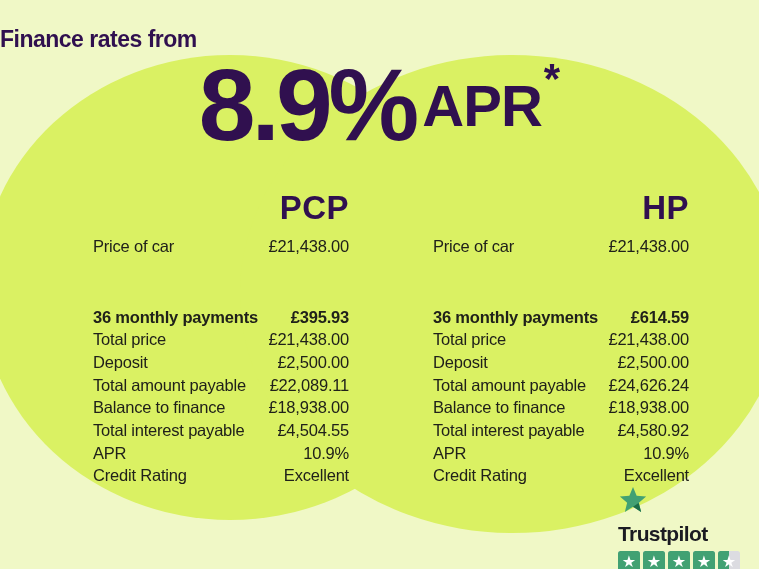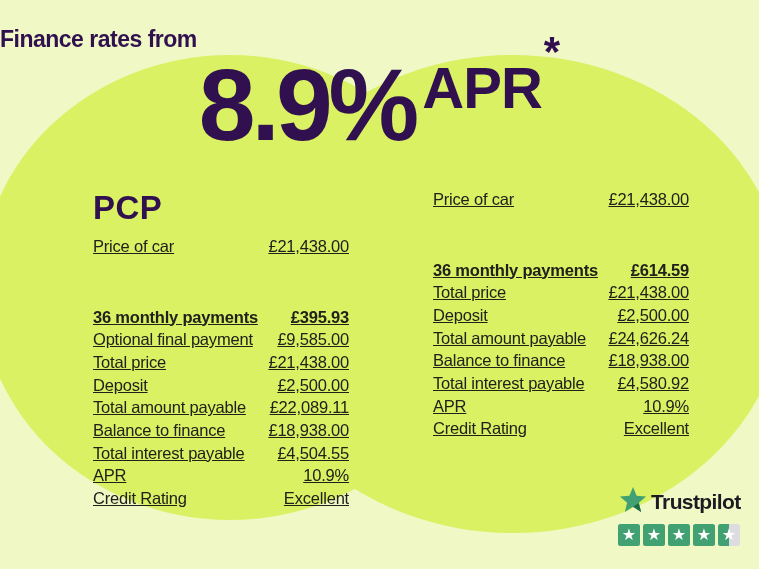--- a/index.html
+++ b/index.html
@@ -11,49 +11,49 @@
   .blob{position:absolute;border-radius:50%;background:var(--blob,#daf163);}
   .blob-left{left:-20px;top:55px;width:500px;height:465px;}
   .blob-right{left:240px;top:55px;width:545px;height:478px;}
 
   .subtitle{
     position:absolute;top:26px;left:0;right:0;text-align:left;
     font-size:23px;font-weight:800;letter-spacing:-.5px;color:var(--purple,#30104f);
   }
   .rate-line{
     position:absolute;top:54px;left:0;right:0;
-    display:flex;justify-content:center;align-items:flex-start;
+    display:flex;justify-content:center;align-items:center;
     color:var(--purple,#30104f);
   }
   .rate{font-size:102px;font-weight:800;letter-spacing:-4px;line-height:1;}
   .apr{font-size:58px;font-weight:800;letter-spacing:-1px;margin-left:7px;}
   .asterisk{font-size:42px;font-weight:800;position:relative;top:-26px;margin-left:2px;}
 
   .col{position:absolute;top:188px;width:256px;}
   .col-pcp{left:93px;}
   .col-hp{left:433px;}
   .col-title{
-    font-size:33px;font-weight:800;text-align:left;line-height:40px;
+    font-size:33px;font-weight:800;text-align:right;line-height:40px;
     color:var(--purple,#30104f);margin:0 0 7px 0;letter-spacing:.5px;
   }
   .frow{
     display:flex;justify-content:space-between;align-items:center;
-    height:22.7px;font-size:16.5px;color:var(--text,#20211a);letter-spacing:-.2px;text-decoration:underline;
+    height:22.7px;font-size:16.5px;color:var(--text,#20211a);letter-spacing:-.2px;
   }
   .frow.bold{font-weight:700;margin-top:48px;}
   .frow .lab{white-space:nowrap;}
   .frow .val{white-space:nowrap;text-align:left;}
 
   .disclaimer{
     position:absolute;left:82px;top:520px;
     font-size:11px;line-height:14.5px;color:#333827;white-space:nowrap;
   }
 
   .trustpilot{position:absolute;left:618px;top:485px;width:130px;cursor:pointer;}
-  .tp-logo-row{display:flex;align-items:center;gap:3px;}
+  .tp-logo-row{display:flex;align-items:flex-start;gap:3px;flex-direction:column;}
   .tp-word{font-size:21px;font-weight:700;letter-spacing:-.6px;color:#1b1b22;}
   .tp-stars{display:flex;gap:3px;margin-top:5px;}
   .tp-box{
     width:22px;height:22px;border-radius:2.5px;overflow:hidden;
     position:relative;background:var(--tp-gray,#dcdce1);
   }
   .tp-fill{position:absolute;top:0;left:0;bottom:0;background:var(--tp-green,#42a173);}
   .tp-star{
     position:absolute;top:0;left:0;right:0;bottom:0;color:#fff;
     font-size:16px;line-height:22px;text-align:center;
@@ -80,24 +80,20 @@
 
   <div class="frow">
         <span class="lab">Price of car</span>
         <span class="val">£21,438.00</span>
       </div>
       <div class="frow bold">
         <span class="lab">36 monthly payments</span>
         <span class="val">£395.93</span>
       </div>
       <div class="frow">
-        <span class="lab">Optional final payment</span>
-        <span class="val">£9,585.00</span>
-      </div>
-      <div class="frow">
         <span class="lab">Total price</span>
         <span class="val">£21,438.00</span>
       </div>
       <div class="frow">
         <span class="lab">Deposit</span>
         <span class="val">£2,500.00</span>
       </div>
       <div class="frow">
         <span class="lab">Total amount payable</span>
         <span class="val">£22,089.11</span>
@@ -115,20 +111,21 @@
         <span class="val">10.9%</span>
       </div>
       <div class="frow">
         <span class="lab">Credit Rating</span>
         <span class="val">Excellent</span>
       </div>
     </div>
 </div>
 
 <div class="col col-hp">
+  <h2 class="col-title">HP</h2>
   <div class="ftable">
 
   <div class="frow">
         <span class="lab">Price of car</span>
         <span class="val">£21,438.00</span>
       </div>
       <div class="frow bold">
         <span class="lab">36 monthly payments</span>
         <span class="val">£614.59</span>
       </div>

